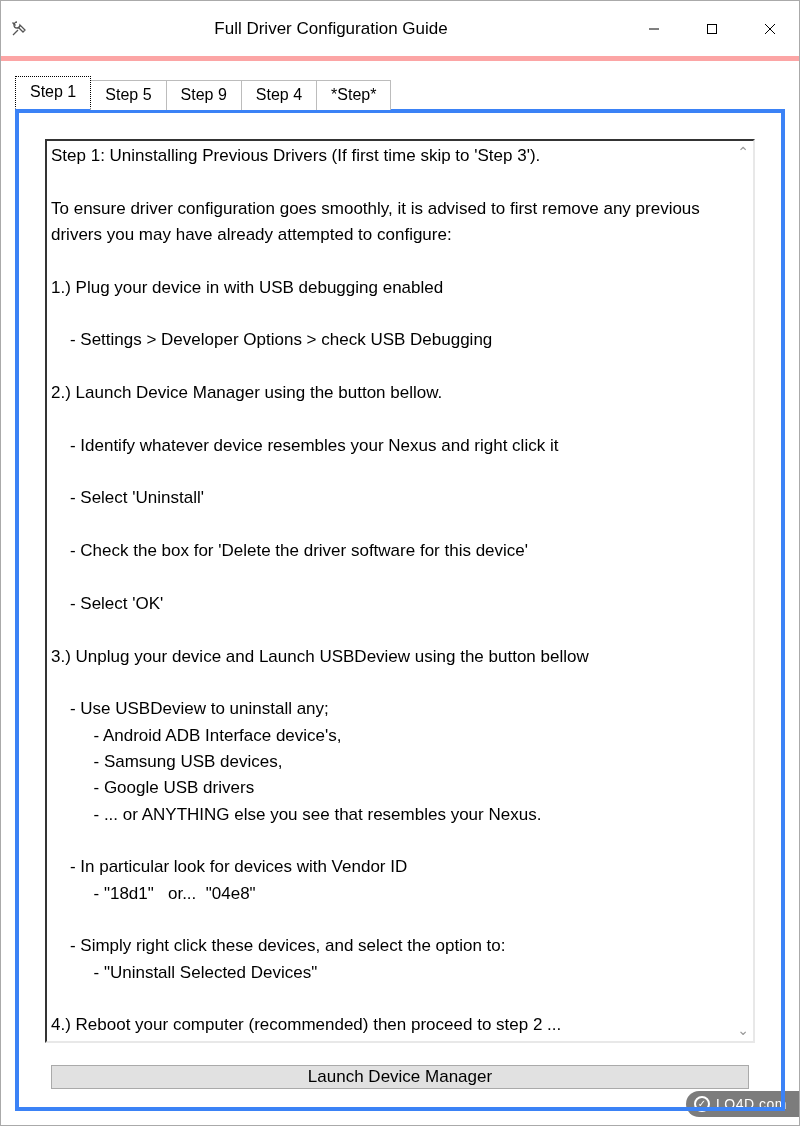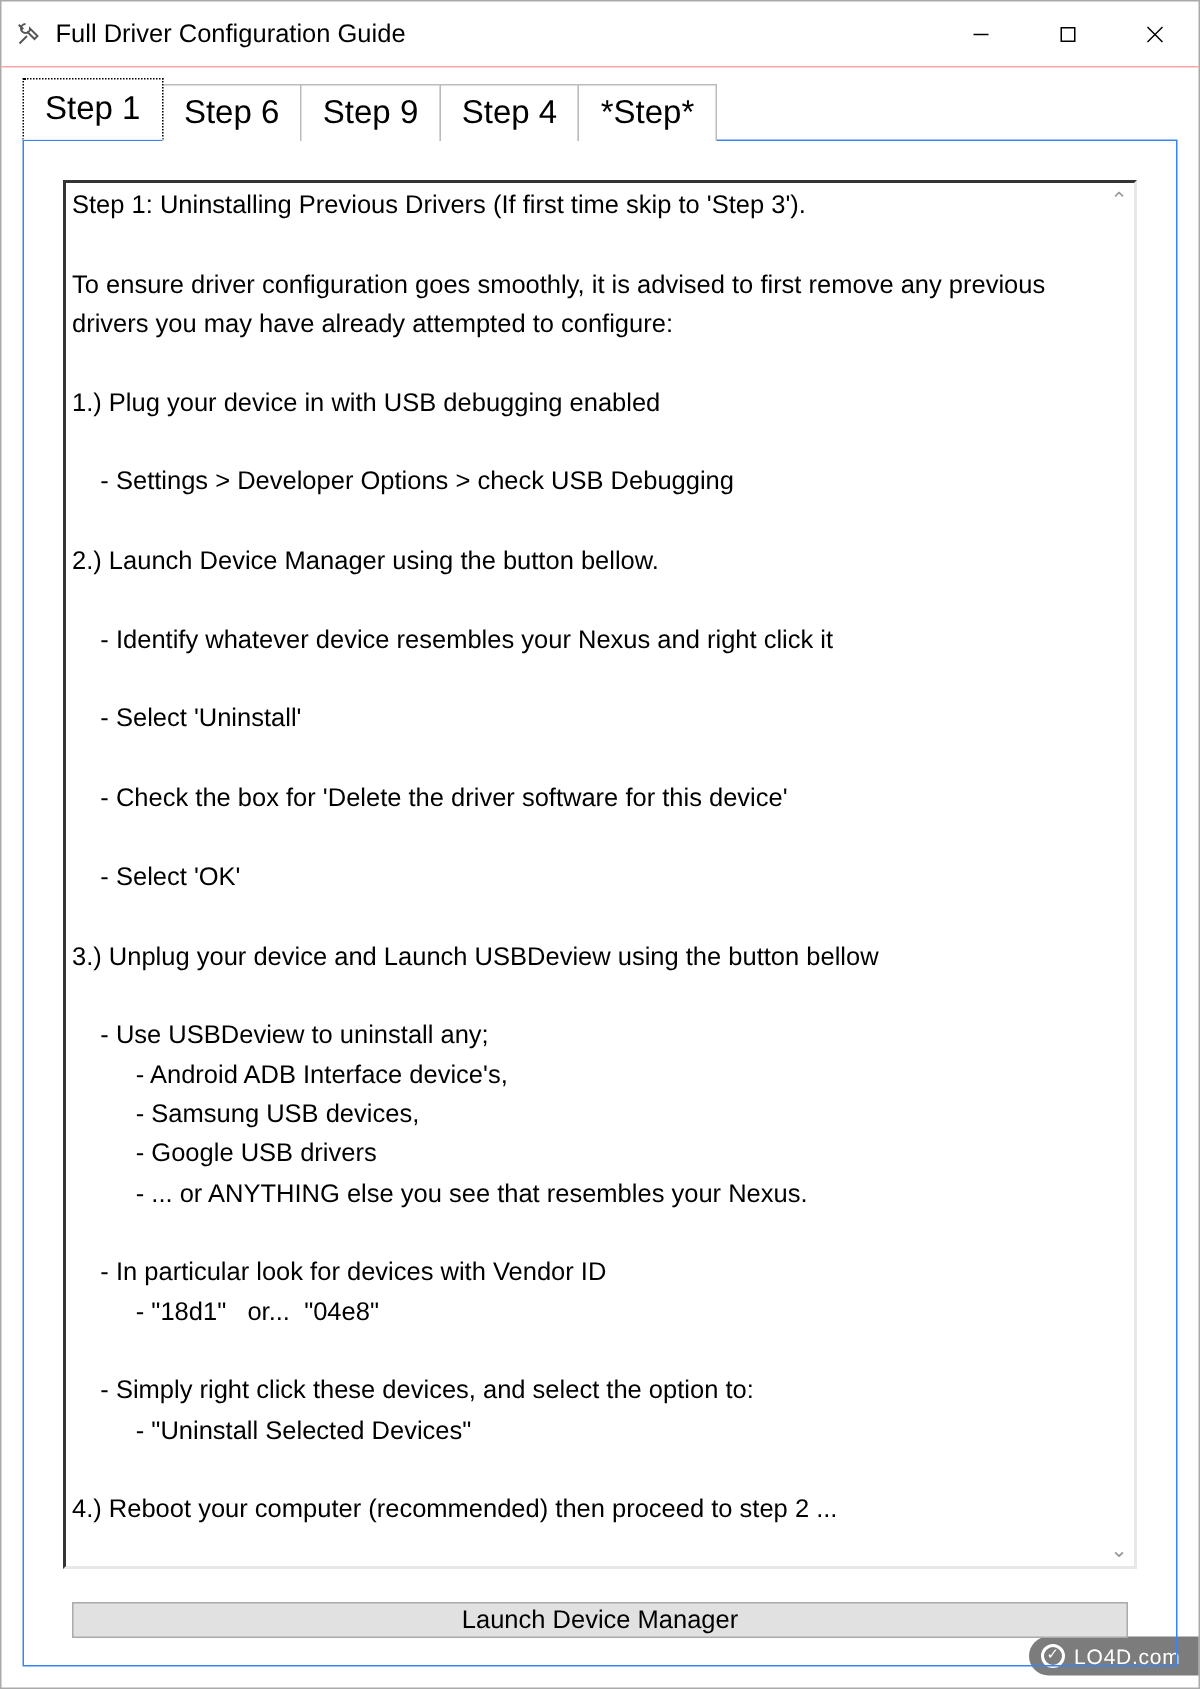--- a/index.html
+++ b/index.html
@@ -12,25 +12,26 @@
   .window {
     width: 800px;
     height: 1126px;
     border: 1px solid #aaa;
     background: #fff;
     display: flex;
     flex-direction: column;
     position: relative;
   }
   .titlebar {
-    height: 44px;
+    height: 60px;
     display: flex;
     align-items: center;
     padding: 0 0 0 8px;
-    border-bottom: 1px solid #fca5a5;
+    border-bottom: 5px solid #fca5a5;
+    text-align: center;
   }
   .titlebar .app-icon {
     width: 20px; height: 20px;
     margin-right: 8px;
     display: inline-flex;
     align-items: center;
     justify-content: center;
   }
   .titlebar .title {
     font-size: 17px;
@@ -60,40 +61,40 @@
   }
   .tabstrip {
     display: flex;
     align-items: flex-end;
     height: 34px;
     position: relative;
     z-index: 2;
   }
   .tab {
     padding: 5px 14px 6px 14px;
-    font-size: 22px;
+    font-size: 16px;
     border: 1px solid #bcbcbc;
     border-bottom: none;
     background: #fff;
     margin-right: -1px;
     cursor: default;
     position: relative;
     top: 1px;
   }
   .tab.active {
     border: 1px dotted #000;
     border-bottom: 1px solid #fff;
     background: #fff;
     z-index: 3;
     top: 0;
     padding-top: 6px;
     padding-bottom: 7px;
   }
   .tab-panel {
-    border: 1px solid #3b82f6;
+    border: 4px solid #3b82f6;
     flex: 1;
     padding: 26px 26px 18px 26px;
     display: flex;
     flex-direction: column;
     position: relative;
     z-index: 1;
   }
   .text-box-wrap {
     position: relative;
     flex: 1;
@@ -199,21 +200,21 @@
             <line x1="1" y1="1" x2="11" y2="11" stroke-width="1"></line>
             <line x1="11" y1="1" x2="1" y2="11" stroke-width="1"></line>
           </svg>
       </div>
     </div>
   </div>
 
   <div class="content">
     <div class="tabstrip">
       <div class="tab active">Step 1</div>
-      <div class="tab">Step 6</div>
+      <div class="tab">Step 5</div>
       <div class="tab">Step 9</div>
       <div class="tab">Step 4</div>
       <div class="tab">*Step*</div>
     </div>
 
     <div class="tab-panel">
       <div class="text-box-wrap">
         <div class="text-box">Step 1: Uninstalling Previous Drivers (If first time skip to 'Step 3').
 
 To ensure driver configuration goes smoothly, it is advised to first remove any previous drivers you may have already attempted to configure:

